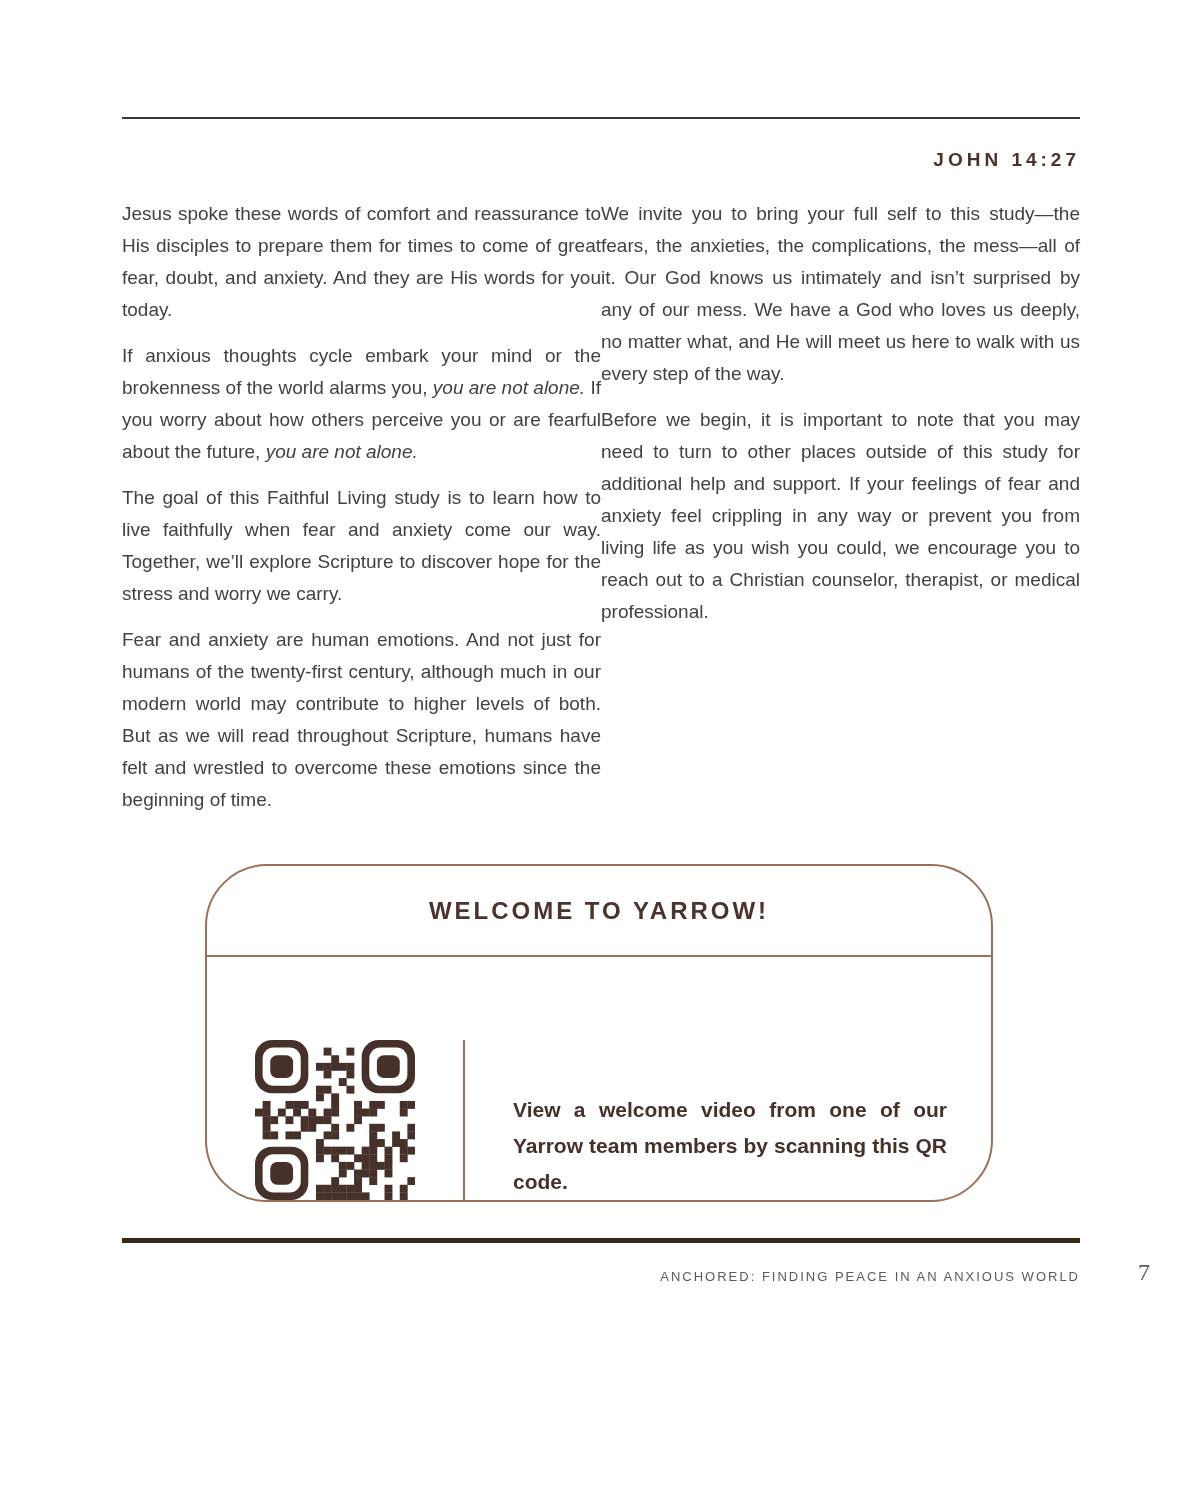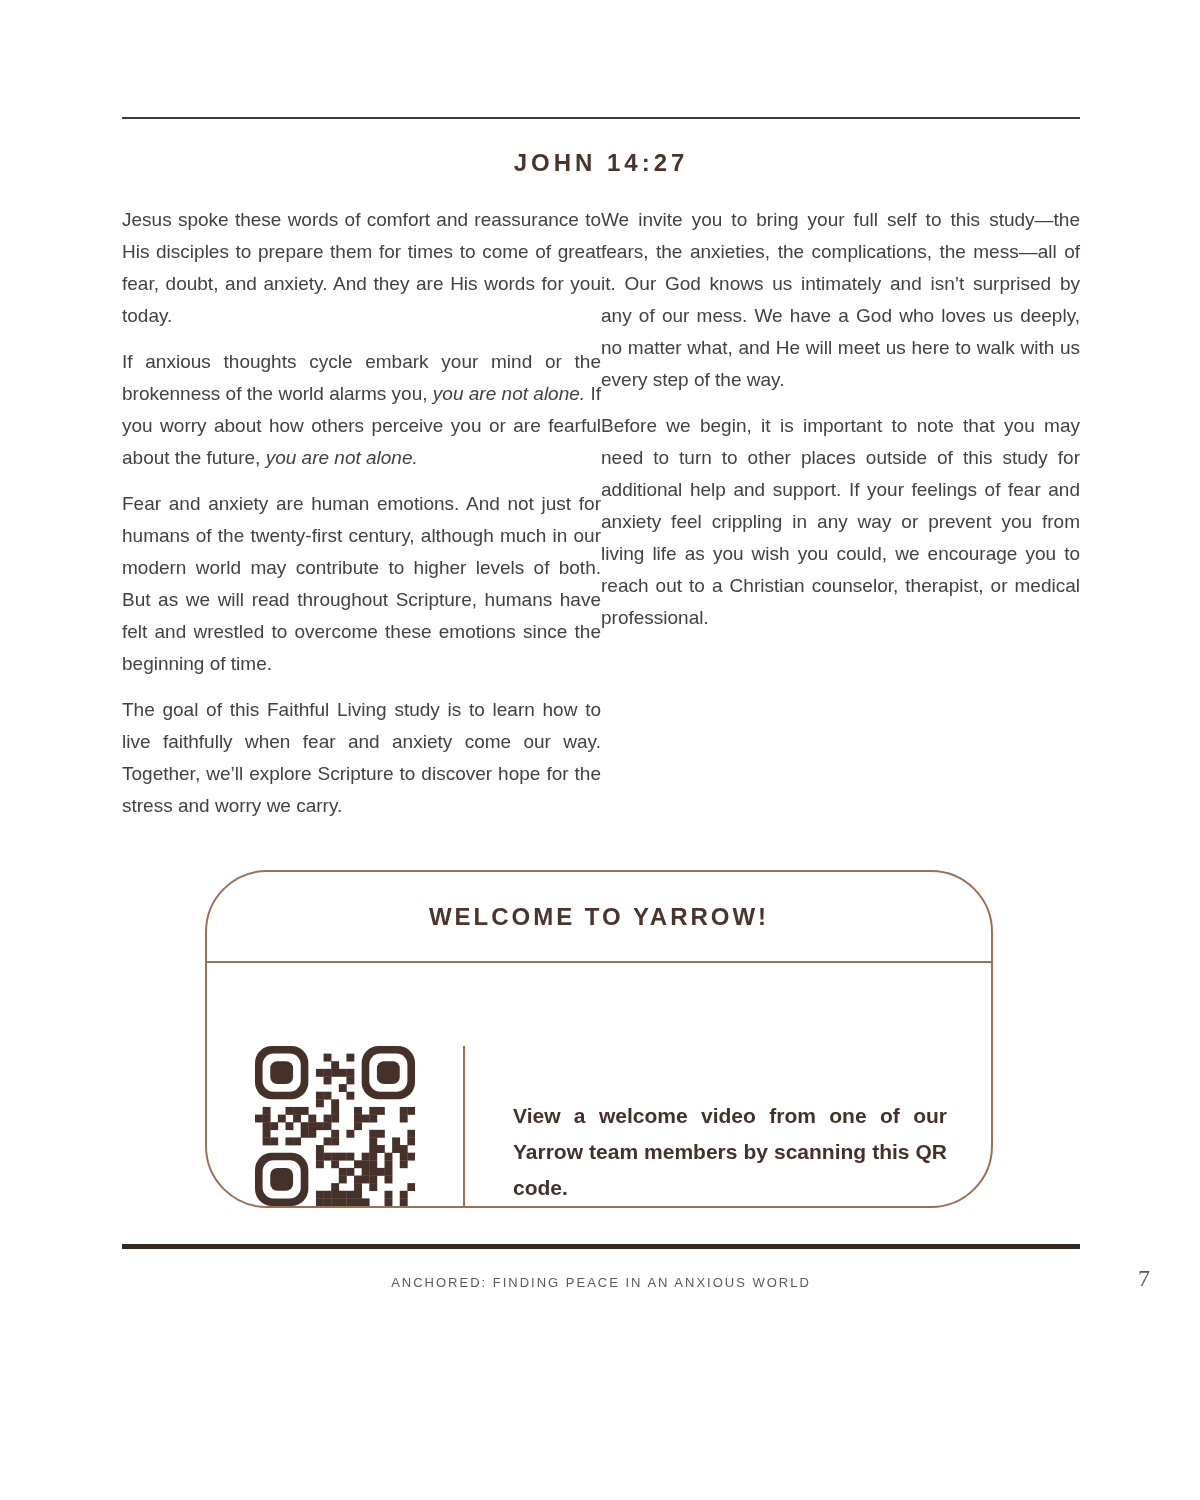--- a/index.html
+++ b/index.html
@@ -27,23 +27,23 @@
     text-align: center;
     white-space: nowrap;
     font-family: "Liberation Serif", serif;
     font-style: italic;
     font-size: 40px;
     letter-spacing: 0.5px;
     color: var(--ink-brown, #46312a);
   }
   .reference {
     margin-top: 30px;
-    text-align: center;
+    text-align: right;
     font-weight: bold;
-    font-size: 24px;
+    font-size: 19px;
     letter-spacing: 4px;
     color: var(--heading-brown, #4a342b);
   }
   .columns {
     display: flex;
     margin-top: 27px;
   }
   .col { flex: 1; min-width: 0; }
   .col p {
     margin: 0 0 14px 0;
@@ -104,21 +104,21 @@
     color: var(--ink-brown, #46312a);
   }
   .footer-rule {
     margin-top: 36px;
     height: 5px;
     background: var(--rule-dark, #35281f);
   }
   .footer-row {
     position: relative;
     margin-top: 24px;
-    text-align: center;
+    text-align: right;
   }
   .footer-title {
     font-size: 13px;
     letter-spacing: 2px;
     color: var(--footer-text, #595a5c);
   }
   .page-number {
     position: absolute;
     left: calc(100% + 58px);
     top: -8px;
@@ -134,22 +134,22 @@
   <div class="content">
 
     <div class="top-rule"></div>
 
     <div class="reference">JOHN 14:27</div>
 
     <div class="columns">
       <div class="col">
           <p><span>Jesus spoke these words of comfort and reassurance to His disciples to prepare them for times to come of great fear, doubt, and anxiety. And they are His words for you today.</span></p>
           <p><span>If anxious thoughts cycle embark your mind or the brokenness of the world alarms you, </span><em>you are not alone.</em><span> If you worry about how others perceive you or are fearful about the future, </span><em>you are not alone.</em></p>
+          <p><span>The goal of this Faithful Living study is to learn how to live faithfully when fear and anxiety come our way. Together, we’ll explore Scripture to discover hope for the stress and worry we carry.</span></p>
           <p><span>Fear and anxiety are human emotions. And not just for humans of the twenty-first century, although much in our modern world may contribute to higher levels of both. But as we will read throughout Scripture, humans have felt and wrestled to overcome these emotions since the beginning of time.</span></p>
-          <p><span>The goal of this Faithful Living study is to learn how to live faithfully when fear and anxiety come our way. Together, we’ll explore Scripture to discover hope for the stress and worry we carry.</span></p>
         </div>
       <div class="col">
           <p><span>We invite you to bring your full self to this study—the fears, the anxieties, the complications, the mess—all of it. Our God knows us intimately and isn’t surprised by any of our mess. We have a God who loves us deeply, no matter what, and He will meet us here to walk with us every step of the way.</span></p>
           <p><span>Before we begin, it is important to note that you may need to turn to other places outside of this study for additional help and support. If your feelings of fear and anxiety feel crippling in any way or prevent you from living life as you wish you could, we encourage you to reach out to a Christian counselor, therapist, or medical professional.</span></p>
         </div>
     </div>
 
     <div class="welcome-box">
       <div class="box-header">
         <span>WELCOME TO YARROW!</span>

